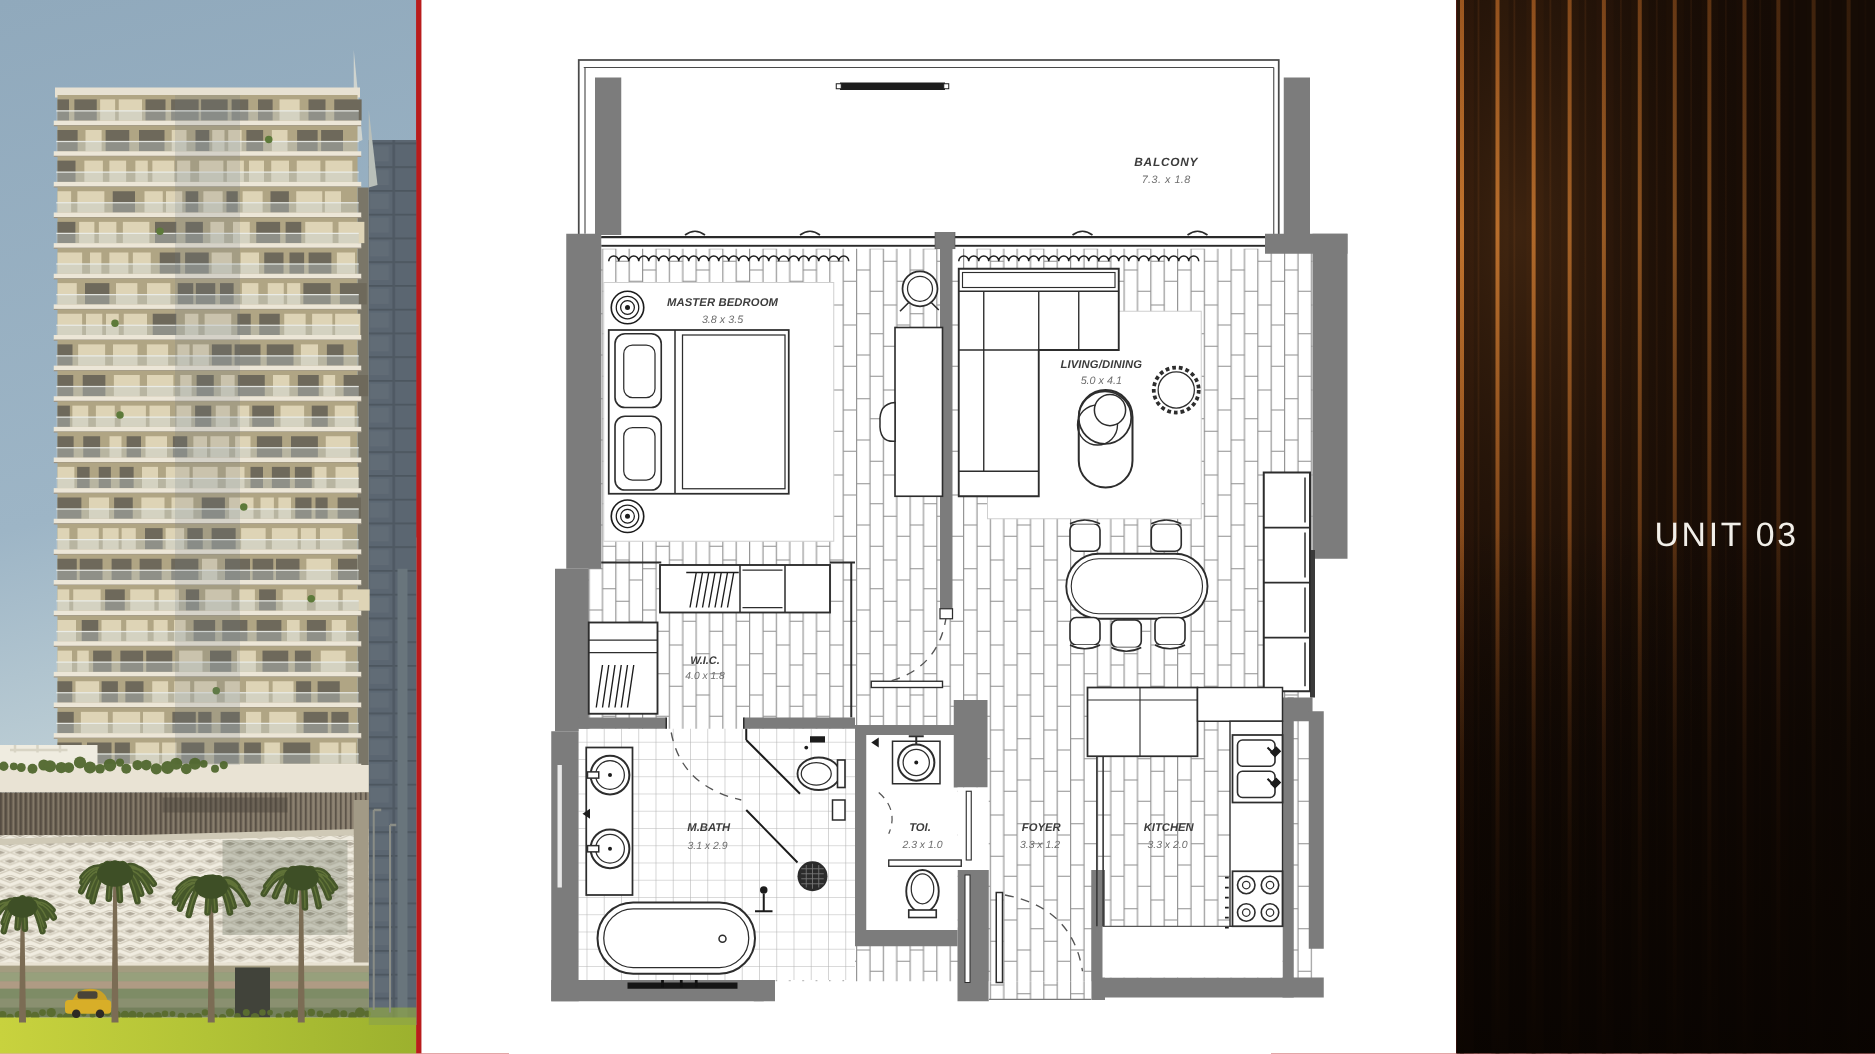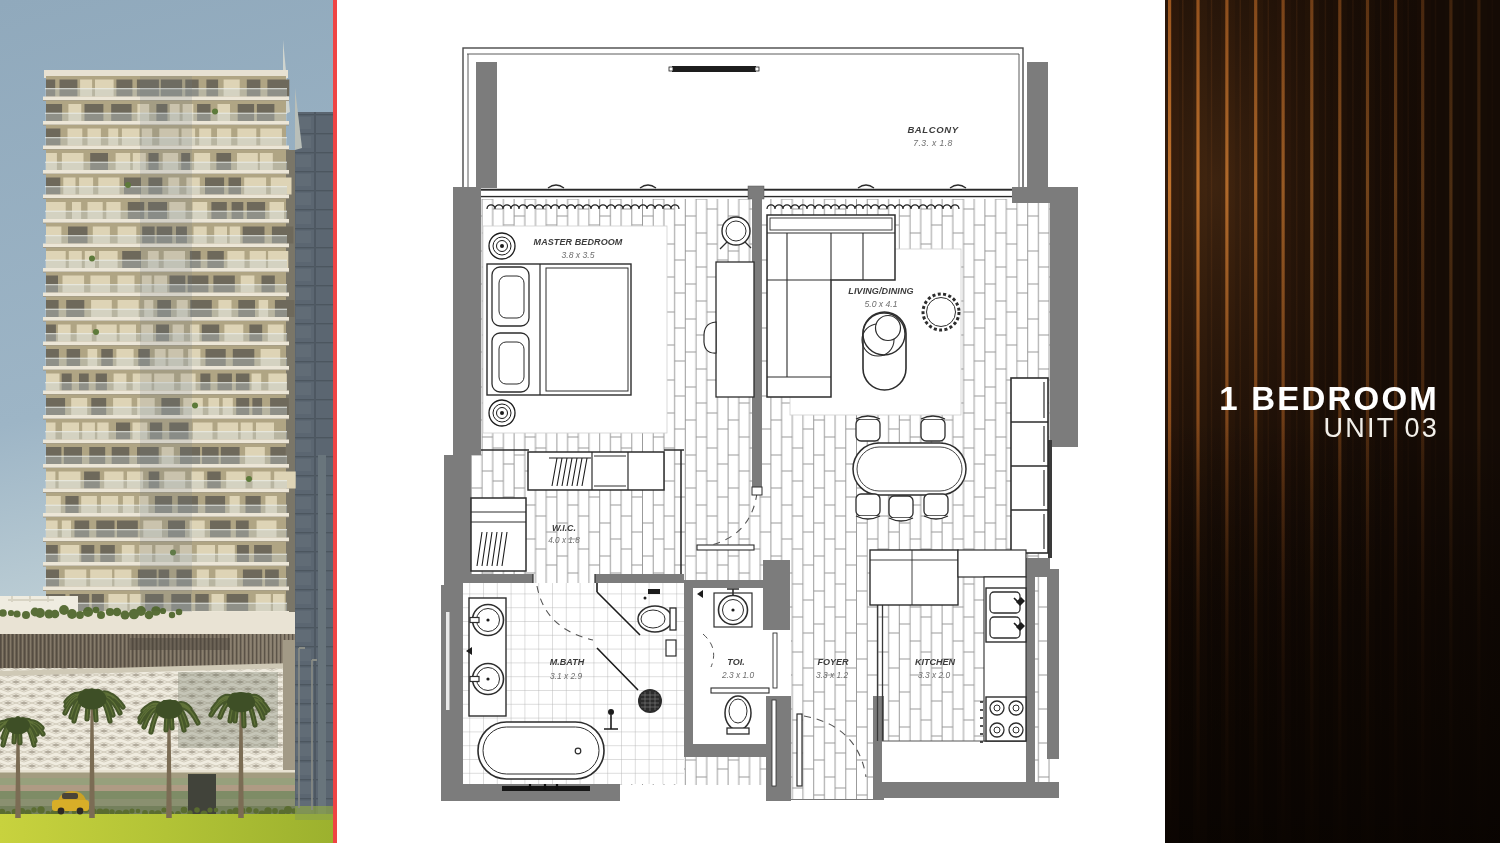--- a/index.html
+++ b/index.html
@@ -1,15 +1,15 @@
 <!DOCTYPE html>
 <html><head><meta charset="utf-8">
 <style>
 html,body{margin:0;padding:0;background:#fff;}
-#page{position:relative;width:1500px;height:843px;overflow:hidden;font-family:"Liberation Sans",sans-serif;background:#ef4444;}
+#page{position:relative;width:1500px;height:843px;overflow:hidden;font-family:"Liberation Sans",sans-serif;background:#b91c1c;}
 #photo{position:absolute;left:0;top:0;}
 #plan{position:absolute;left:337px;top:0;}
 #panel{position:absolute;left:1165px;top:0;width:335px;height:843px;}
 #ptxt{position:absolute;left:1165px;top:0;width:335px;}
 .t1{position:absolute;top:380px;right:61px;color:#fff;font-weight:bold;font-size:33px;letter-spacing:2.2px;white-space:nowrap;}
 .t2{position:absolute;top:413px;right:61px;color:#f2efe9;font-size:27px;letter-spacing:2.2px;white-space:nowrap;}
 </style></head>
 <body>
 <div id="page">
 <div id="photo"><svg width="333" height="843" viewBox="0 0 333 843" xmlns="http://www.w3.org/2000/svg">
@@ -890,15 +890,14 @@
         <rect x="256.1" y="0" width="3.2" height="843" fill="url(#wg)" opacity="0.36"></rect>
         <rect x="269.8" y="0" width="1.4" height="843" fill="url(#wg2)" opacity="0.13"></rect>
         <rect x="284.3" y="0" width="3.2" height="843" fill="url(#wg)" opacity="0.29"></rect>
         <rect x="298.7" y="0" width="1.4" height="843" fill="url(#wg2)" opacity="0.10"></rect>
         <rect x="312.3" y="0" width="3.2" height="843" fill="url(#wg)" opacity="0.22"></rect>
         <rect x="326.6" y="0" width="1.4" height="843" fill="url(#wg2)" opacity="0.07"></rect>
         <rect width="335" height="843" fill="url(#glow)"></rect>
         <rect width="335" height="843" fill="url(#vfade)"></rect>
       </svg></div>
 <div id="ptxt" style="height:843px">
-      <div class="t1">1 BEDROOM</div>
       <div class="t2">UNIT 03</div>
     </div>
 </div>
 </body></html>

